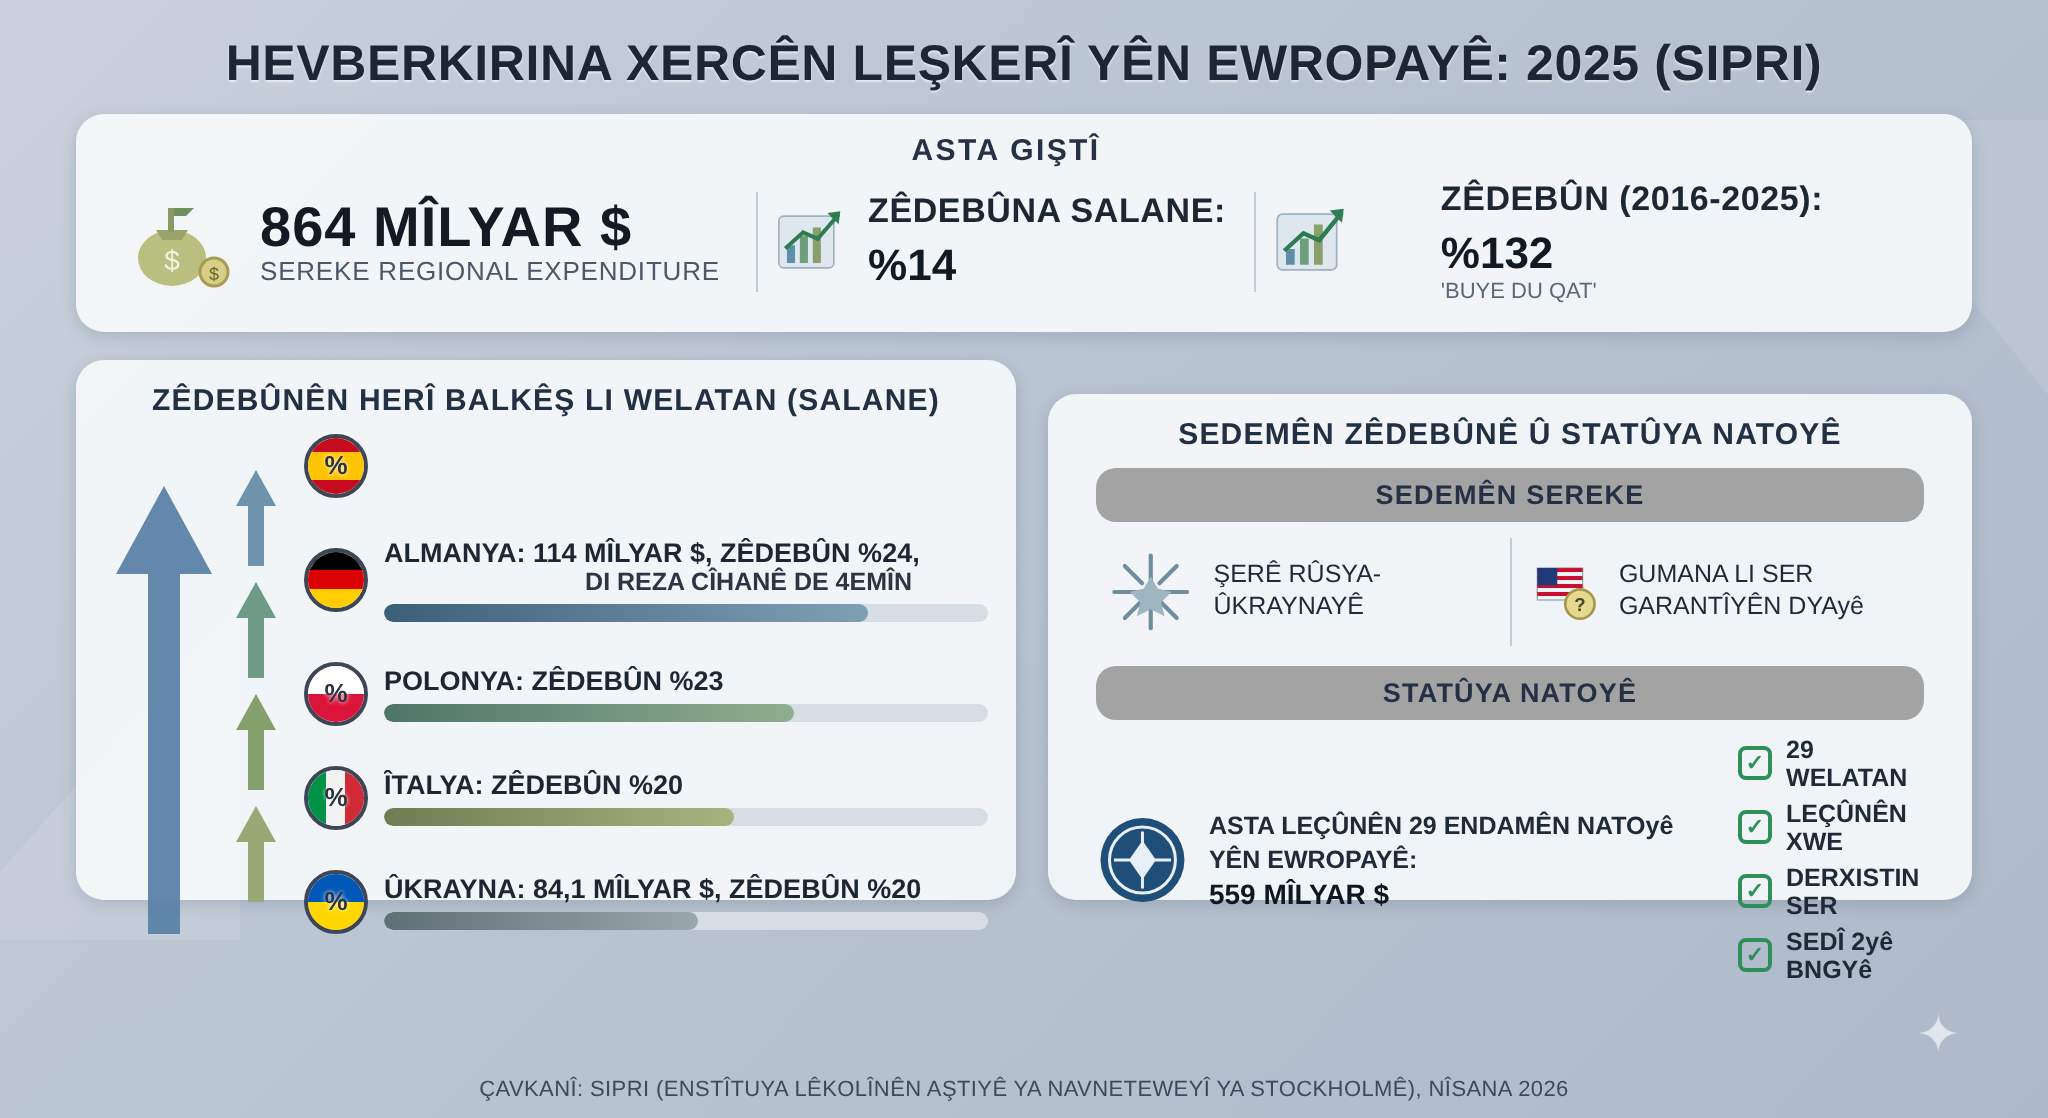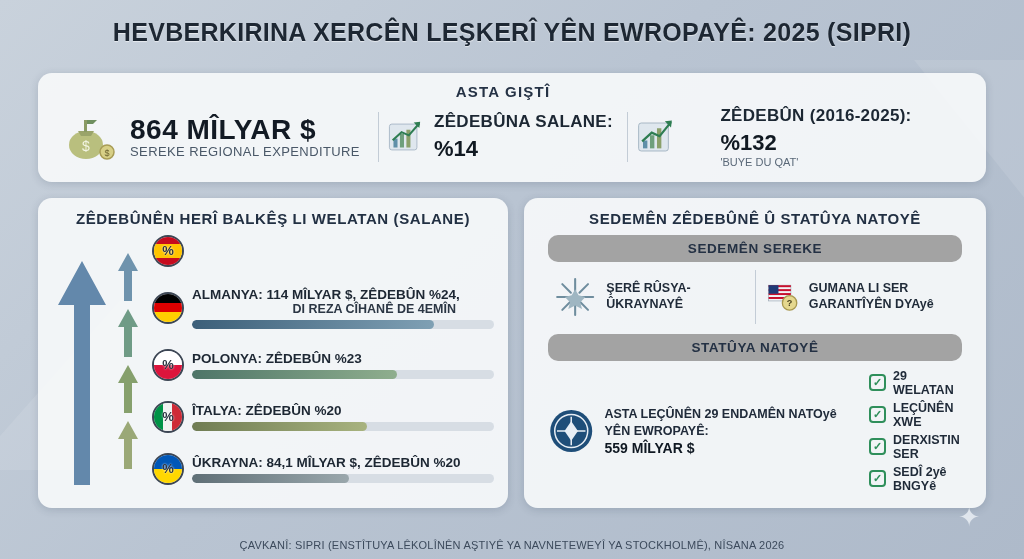--- a/index.html
+++ b/index.html
@@ -23,21 +23,21 @@
     letter-spacing: .3px;
     padding: 18px 20px 10px 20px;
     text-shadow: 0 1px 1px rgba(255,255,255,.6);
   }
   .card {
     background: rgba(246,248,250,.92);
     border-radius: 14px;
     box-shadow: 0 2px 8px rgba(40,55,75,.18);
   }
   .top-card {
-    margin: 16px 38px;
+    margin: 0 38px;
     padding: 10px 36px 14px 18px;
     position: relative;
   }
   .top-card h2 {
     text-align: center;
     font-size: 15px;
     font-weight: bold;
     letter-spacing: 1.2px;
     color: #253245;
     margin-bottom: 6px;
@@ -67,24 +67,24 @@
   }
   .mid-lbl { font-size: 17px; font-weight: bold; color: #1c2733; letter-spacing: .3px; }
   .mid-val { font-size: 22px; font-weight: bold; color: #111922; }
   .tiny-note { font-size: 11px; color: #5a6878; }
   .inline { display: flex; align-items: baseline; gap: 6px; flex-wrap: wrap; }
 
   .columns {
     display: flex;
     gap: 16px;
     margin: 14px 38px 0 38px;
-    height: 310px;
+    height: 270px;
   }
   .col-left { flex: 0 0 470px; padding: 12px 14px; }
-  .col-right { flex: 1; padding: 12px 24px; }
+  .col-right { flex: 1; padding: 12px 24px; margin-top: 17px; }
   .col-title {
     text-align: center; font-size: 15px; font-weight: bold;
     color: #223043; letter-spacing: .6px; margin-bottom: 8px;
   }
   .countries { display: flex; gap: 8px; }
   .arrow-stack {
     flex: 0 0 92px;
     position: relative;
     height: 250px;
   }
@@ -117,21 +117,21 @@
     border-radius: 10px;
     padding: 6px 8px;
     margin-bottom: 8px;
   }
   .panel-title {
     text-align: center; font-size: 13.5px; font-weight: bold;
     color: #243144; letter-spacing: .6px;
   }
   .reasons { display: flex; align-items: center; gap: 6px; margin: 8px 0 10px 0; }
   .reason { flex: 1; display: flex; align-items: center; gap: 8px; padding: 0 4px; }
-  .reason .rtxt { font-size: 12.5px; font-weight: bold; color: #1f2a38; line-height: 1.25; }
+  .reason .rtxt { font-size: 12.5px; font-weight: normal; color: #1f2a38; line-height: 1.25; }
   .vdiv { width: 1px; align-self: stretch; background: #c3ccd6; }
 
   .nato-row { display: flex; align-items: center; gap: 10px; margin-top: 8px; }
   .nato-txt { font-size: 12.5px; font-weight: bold; color: #202b3a; line-height: 1.35; }
   .nato-amount { font-size: 14px; font-weight: bold; color: #0f1822; }
   .checks { display: flex; flex-direction: column; gap: 4px; }
   .chk { display: flex; align-items: center; gap: 7px; }
   .chkbox {
     width: 17px; height: 17px; border-radius: 4px;
     border: 2px solid #2f8f5b; color: #2f8f5b;

